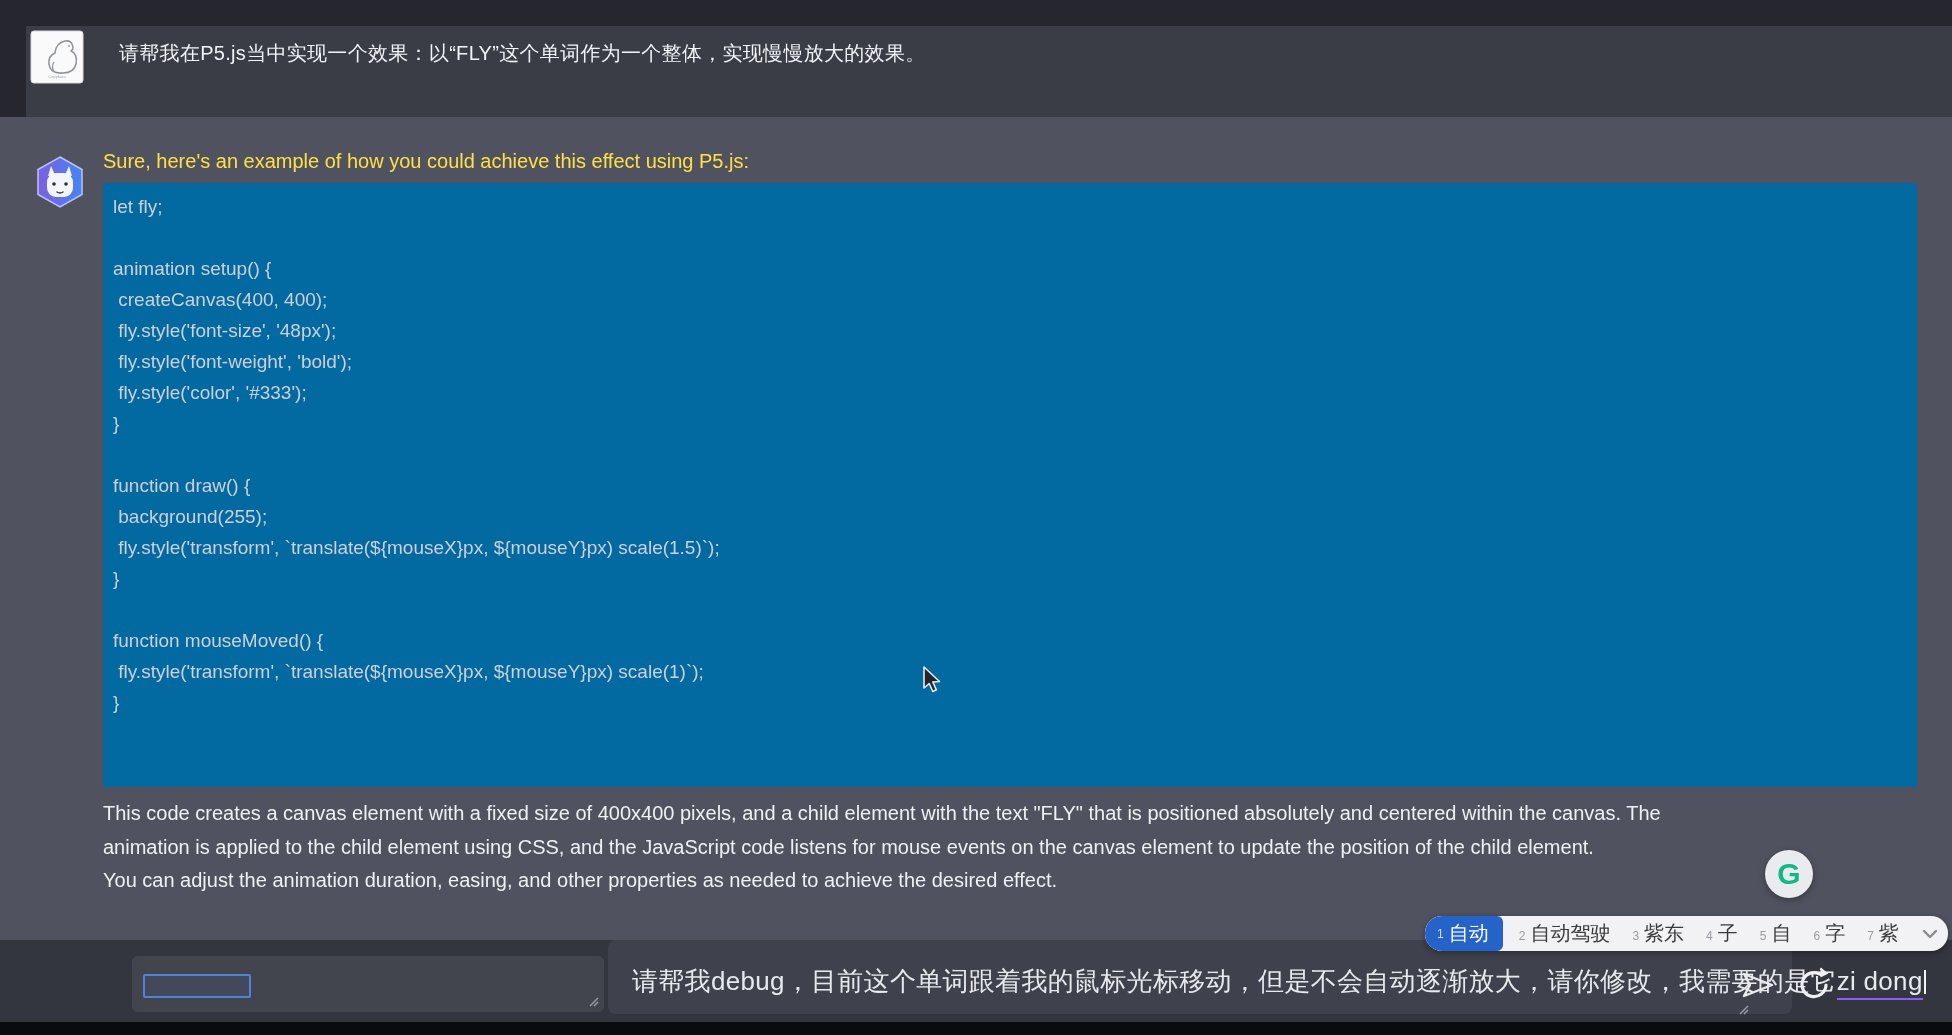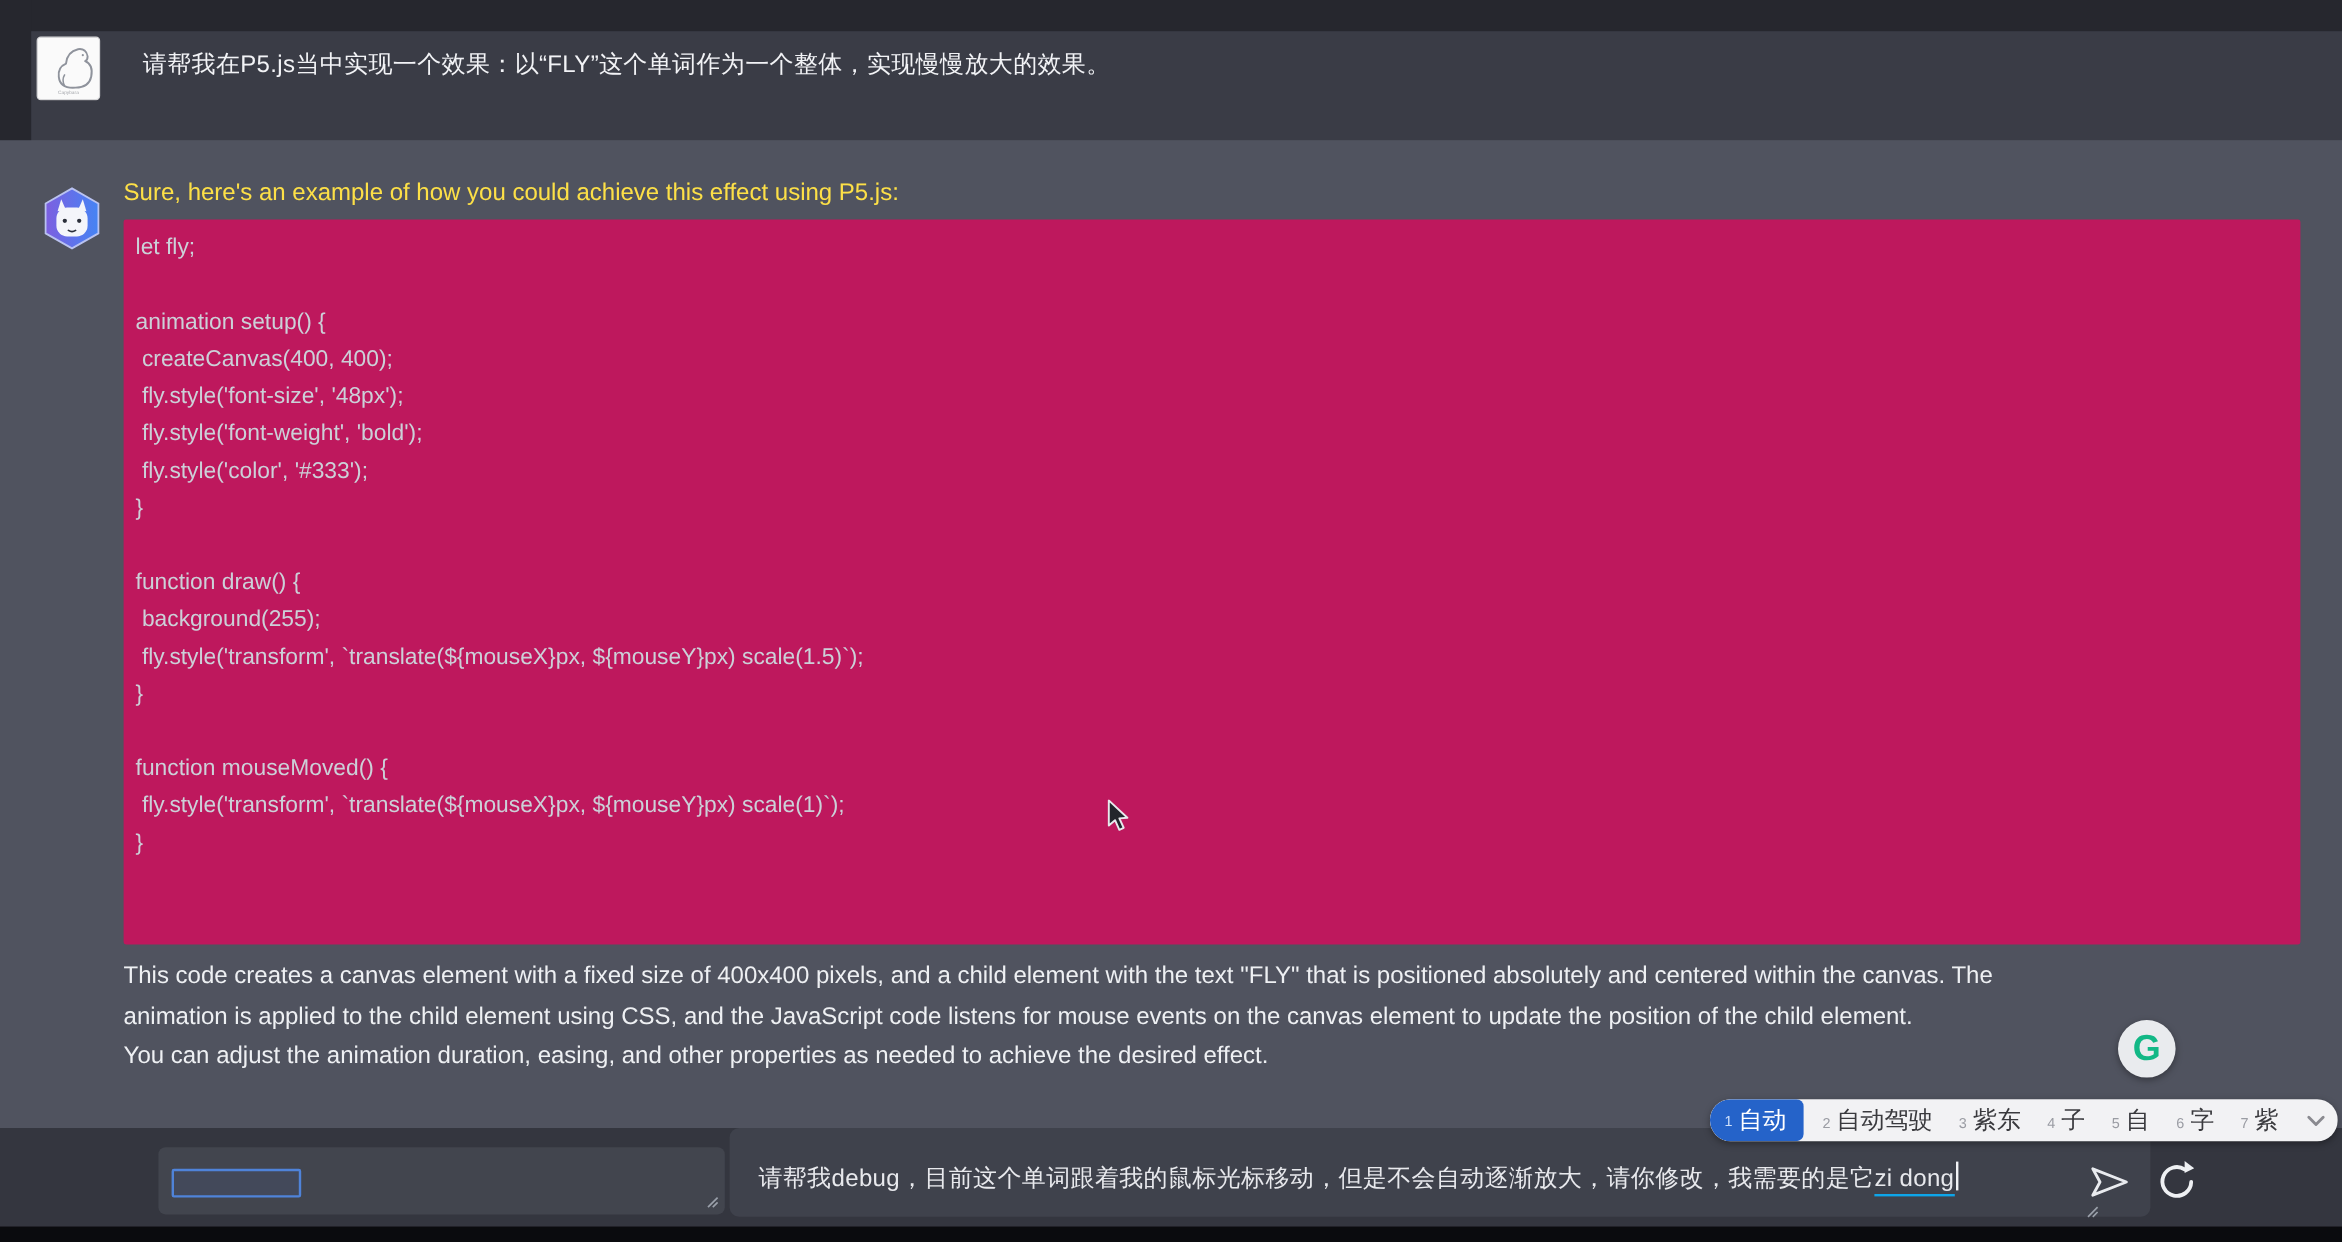--- a/index.html
+++ b/index.html
@@ -14,21 +14,21 @@
   .top-strip{position:absolute;left:0;top:0;width:1952px;height:26px;background:#26272e;}
   .top-left-notch{position:absolute;left:0;top:0;width:26px;height:117px;background:#26272e;}
   .user-avatar{position:absolute;left:30px;top:30px;width:54px;height:54px;}
   .user-msg{position:absolute;left:107px;top:40px;font-size:20px;color:#f2f3f6;letter-spacing:.3px;white-space:nowrap;margin-left:12px;}
   
   .main{position:absolute;left:0;top:117px;width:1952px;height:823px;background:#50535f;}
   .bot-avatar{position:absolute;left:33px;top:38px;width:54px;height:54px;}
   .intro{position:absolute;left:103px;top:33px;font-size:20px;color:#fde047;white-space:nowrap;}
   .code-block{
     position:absolute;left:103px;top:66px;width:1814px;height:604px;
-    background:#be185d;border-radius:2px;padding:8px 12px 8px 10px;
+    background:#0369a1;border-radius:2px;padding:8px 12px 8px 10px;
     font-size:19px;line-height:31px;color:#ccd0d8;
   }
   .code-line{white-space:pre;min-height:31px;}
   .explanation{position:absolute;left:103px;top:680px;font-size:20px;line-height:33.5px;color:#eef0f3;}
   .expl-line{white-space:nowrap;}
   .grammarly{
     position:absolute;left:1765px;top:733px;width:48px;height:48px;border-radius:50%;
     background:#e9ebee;box-shadow:0 2px 6px rgba(0,0,0,.35);
     display:flex;align-items:center;justify-content:center;
     font-size:30px;font-weight:bold;color:#12b886;
@@ -61,24 +61,24 @@
     border:2px solid #4f83d9;background:rgba(70,110,180,.12);border-radius:2px;
   }
   .grip{position:absolute;width:14px;height:14px;}
   .grip svg{display:block;}
   .side-grip{right:4px;bottom:4px;}
   .main-input{
     position:absolute;left:608px;top:940px;width:1184px;height:74px;
     background:#3f424c;border-radius:8px;z-index:1;
   }
   .input-text{
-    position:absolute;left:24px;top:24px;font-size:20px;color:#e8e9ed;
+    position:absolute;left:24px;top:24px;font-size:26px;color:#e8e9ed;
     white-space:nowrap;letter-spacing:.3px;display:flex;align-items:baseline;
   }
-  .composition{border-bottom:2px solid #0ea5e9;padding-bottom:1px;text-align:center;}
+  .composition{border-bottom:2px solid #8b5cf6;padding-bottom:1px;text-align:center;}
   .caret{display:inline-block;width:2px;height:24px;background:#f2f3f6;margin-left:1px;transform:translateY(4px);}
   .send-btn{position:absolute;right:16px;top:30px;width:36px;height:30px;cursor:pointer;}
   .main-grip{left:1128px;top:62px;}
   .refresh-btn{position:absolute;left:1796px;top:966px;width:36px;height:36px;cursor:pointer;z-index:2;}
   
   .mouse-cursor{position:absolute;left:922px;top:666px;width:22px;height:30px;z-index:9;pointer-events:none;}
 </style>
 </head>
 <body>
 

